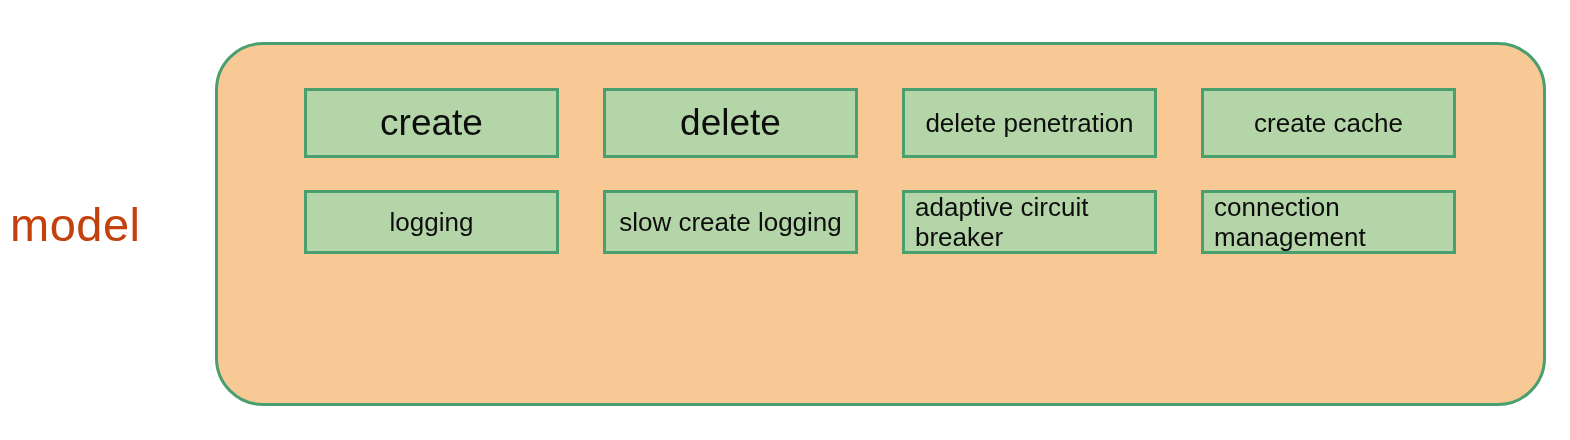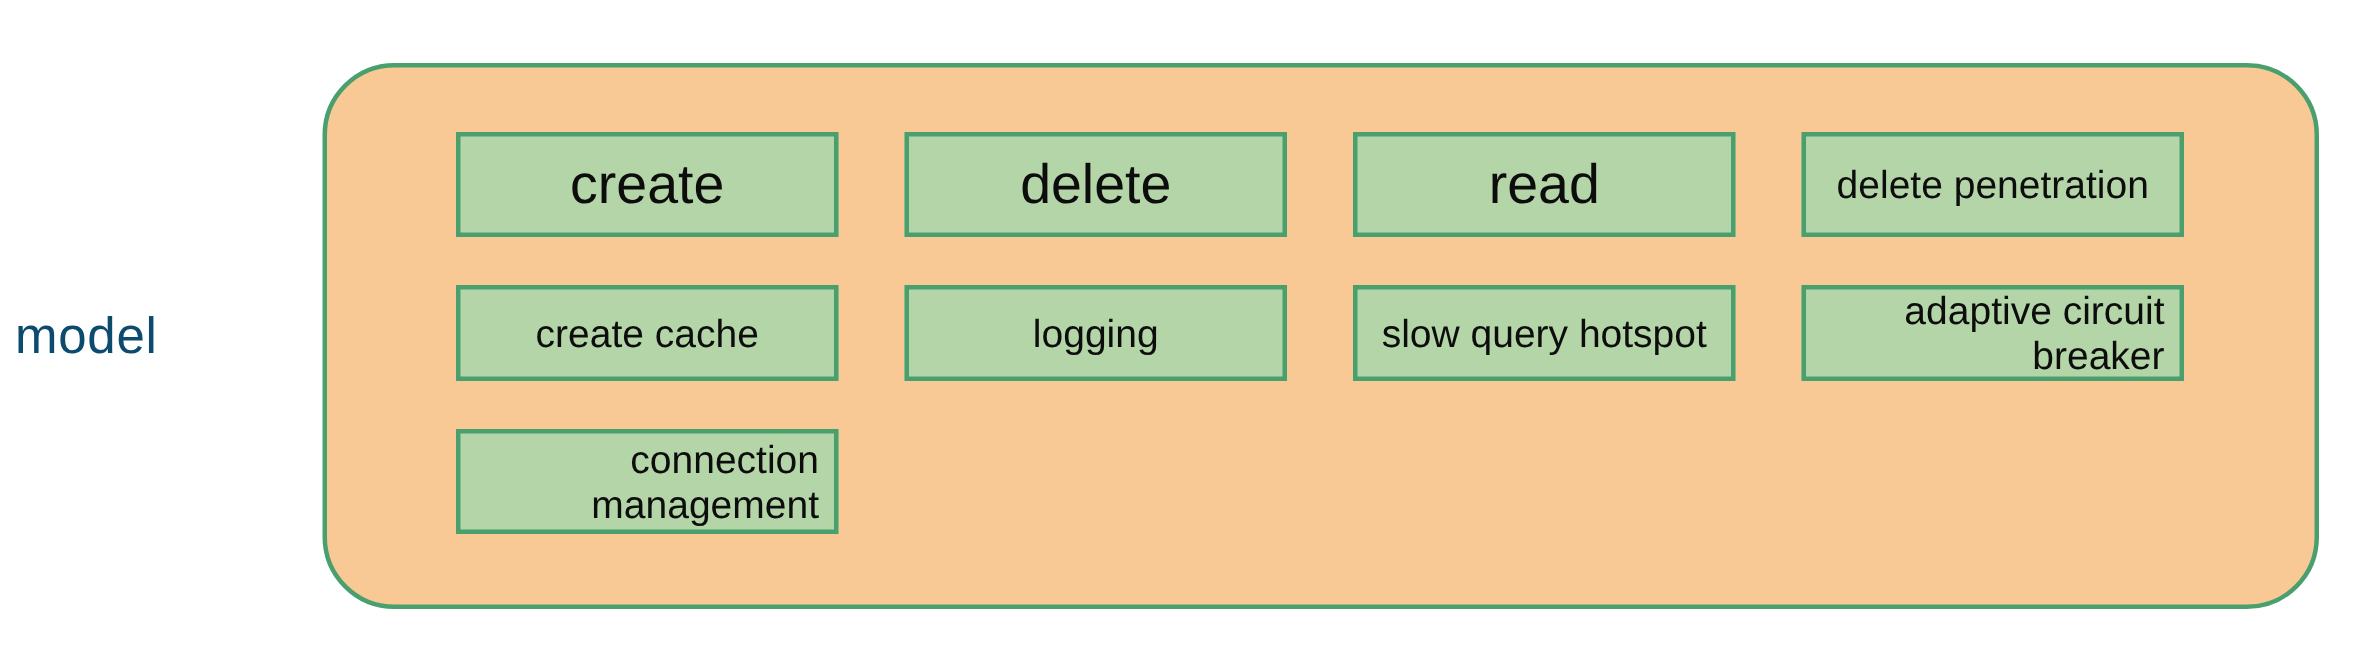--- a/index.html
+++ b/index.html
@@ -13,22 +13,22 @@
     position: relative;
     width: 1570px; height: 440px;
   }
   .model-label {
     position: absolute;
     left: 10px; top: 42px;
     width: 200px; height: 364px;
     display: flex;
     align-items: center;
     justify-content: flex-start;
-    font-size: 34px;
-    color: #0c4a6e;
+    font-size: 47px;
+    color: #c2410c;
     letter-spacing: 0.5px;
   }
   .container {
     position: absolute;
     left: 215px; top: 42px;
     width: 1331px; height: 364px;
     background: #f9c995;
     border: 3px solid #4a9f6e;
     border-radius: 48px;
     display: grid;
@@ -37,21 +37,21 @@
     column-gap: 44px;
     row-gap: 32px;
     padding: 43px 87px 54px 86px;
   }
   .box {
     background: #b4d5a7;
     border: 3px solid #4a9f6e;
     display: flex;
     align-items: center;
     justify-content: center;
-    text-align: right;
+    text-align: left;
     color: #0d0d0d;
     line-height: 1.17;
     padding: 20px 10px;
   }
   .box.header {
     font-size: 37px;
   }
   .box.node {
     font-size: 26px;
   }
@@ -60,24 +60,23 @@
 <body>
 
 <div class="canvas">
 
   <div class="model-label">model</div>
 
   <div class="container">
 
     <div class="box header">create</div>
     <div class="box header">delete</div>
-    <div class="box header">read</div>
 
     <div class="box node">delete penetration</div>
     <div class="box node">create cache</div>
 
     <div class="box node">logging</div>
-    <div class="box node">slow query hotspot</div>
+    <div class="box node">slow create logging</div>
     <div class="box node">adaptive circuit breaker</div>
     <div class="box node">connection management</div>
 
   </div>
 </div>
 
 </body></html>

